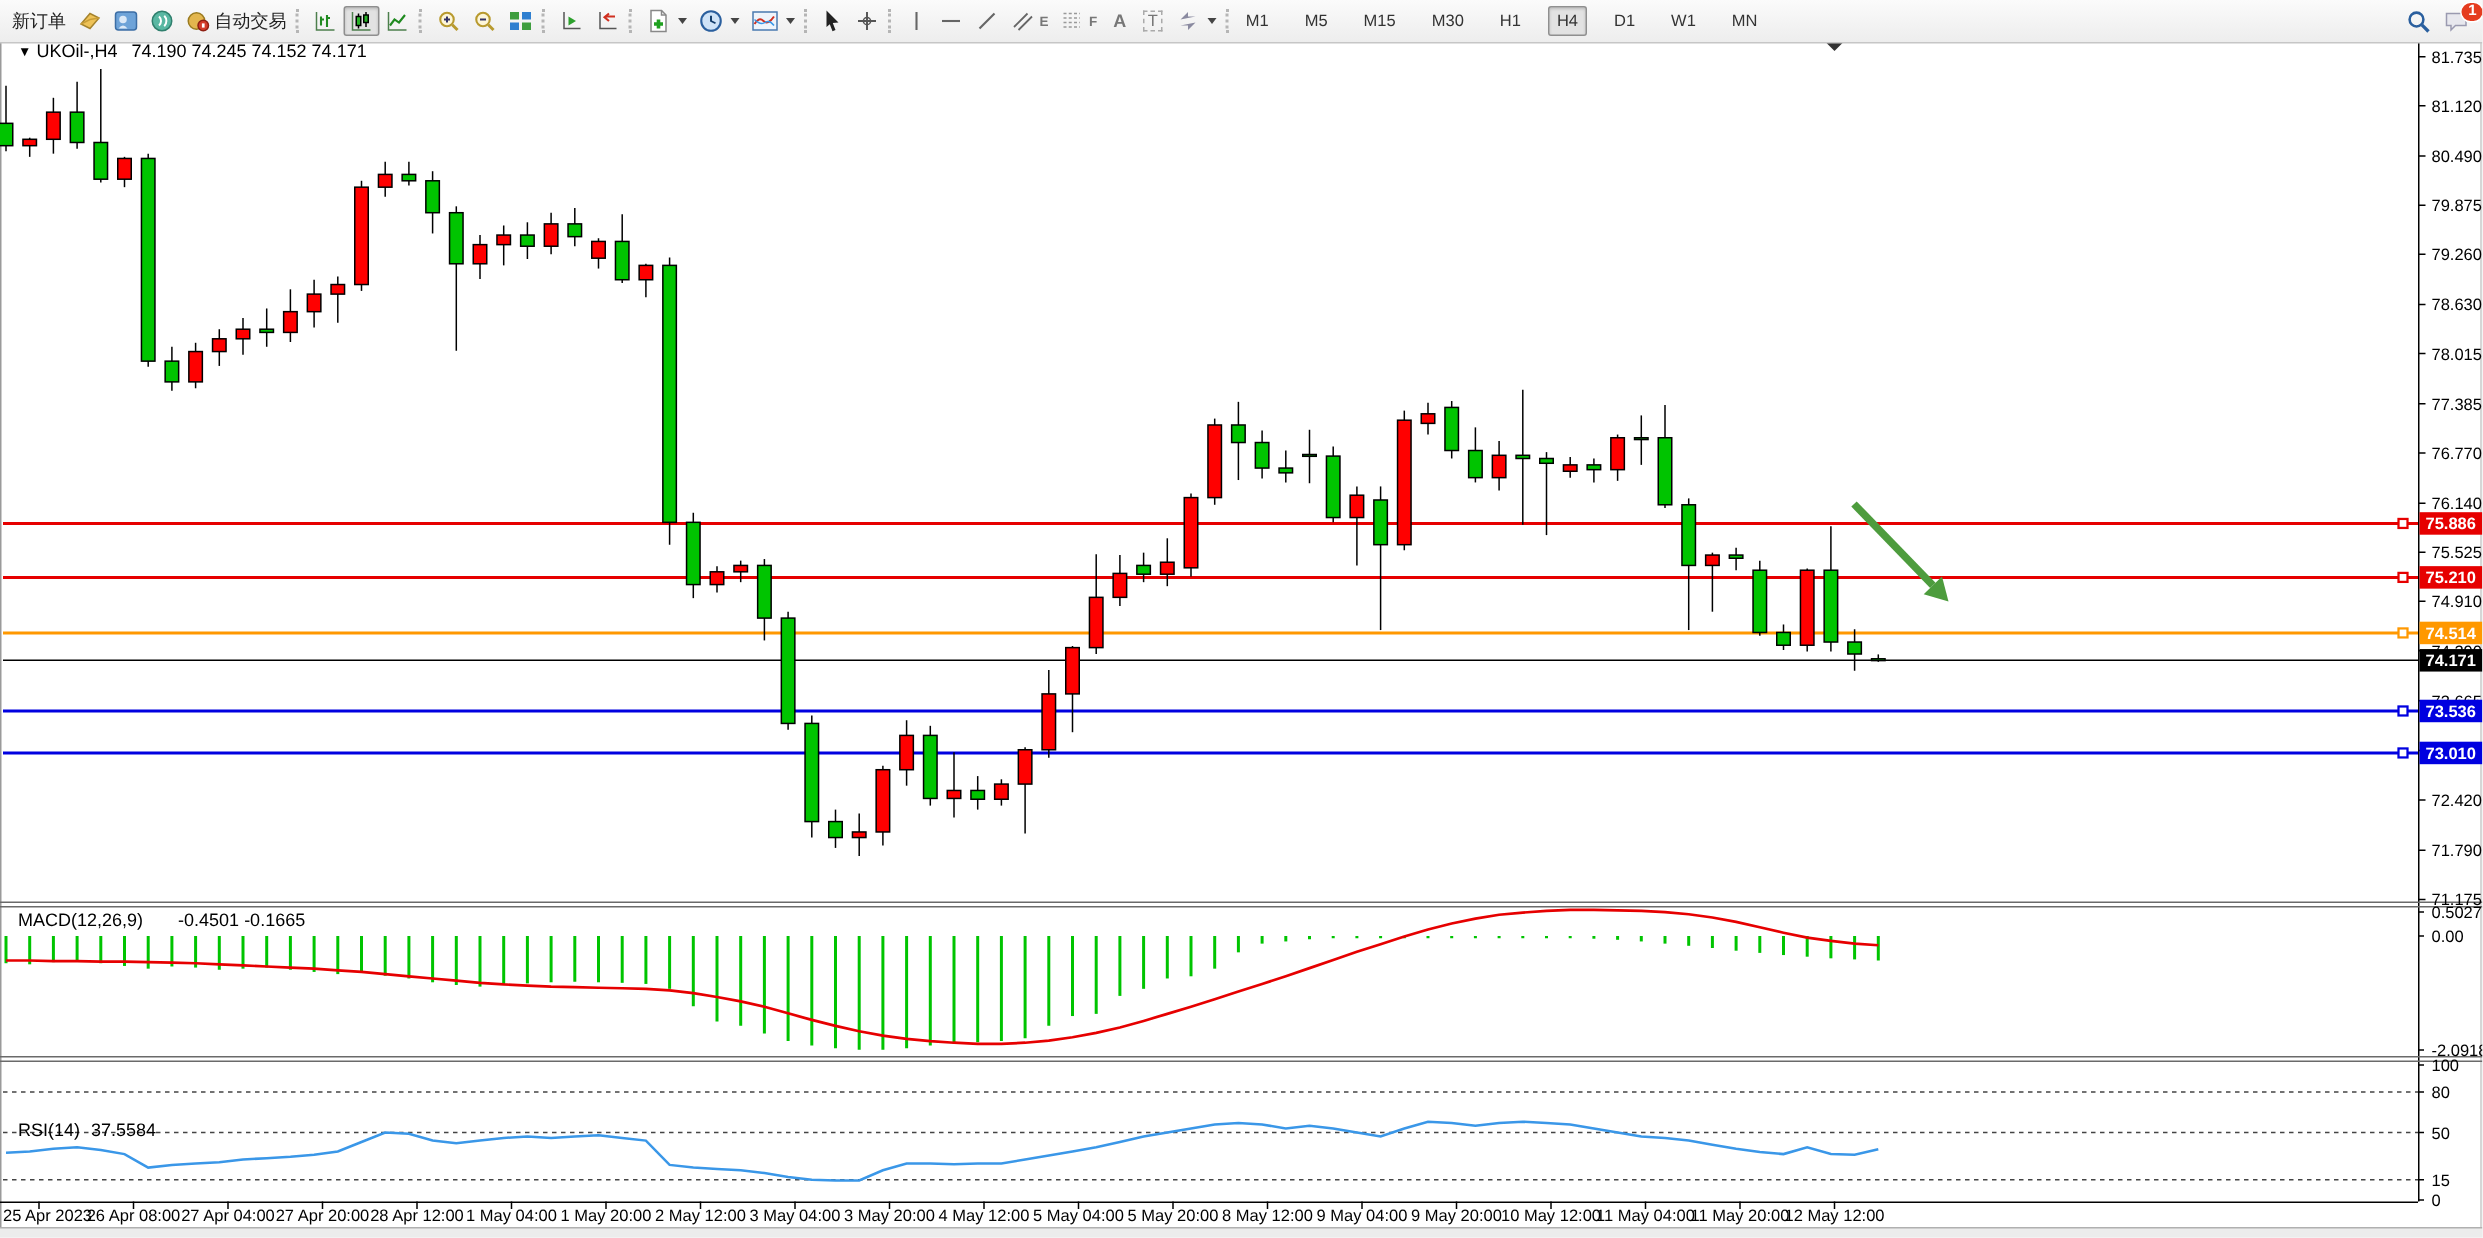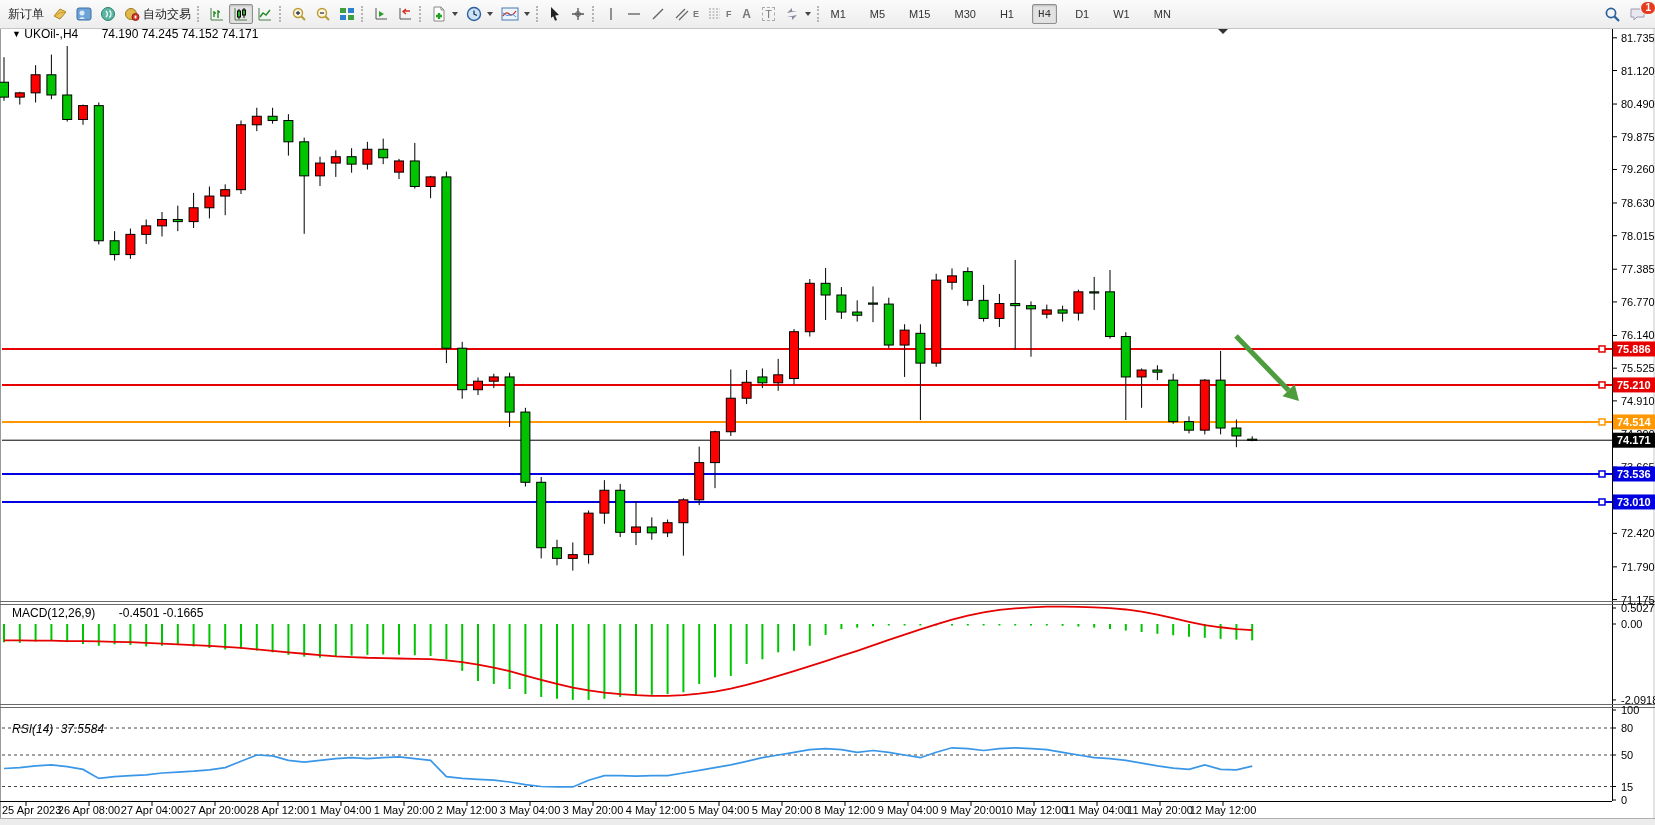--- a/index.html
+++ b/index.html
@@ -6,21 +6,21 @@
   *{box-sizing:border-box;}
   .app{position:relative;width:1655px;height:825px;overflow:hidden;background:#fff;
        font-family:"Liberation Sans",sans-serif;}
   
   .toolbar{position:absolute;top:0;left:0;width:1655px;height:23px;z-index:5;
     background:linear-gradient(#fbfbfb,#ededed);border-bottom:1px solid #c6c6c6;
     display:flex;align-items:center;padding:14px 4px;font-size:12px;color:#222;}
   .grip{width:4px;height:16px;border-left:2px dotted #b5b5b5;margin:0 4px 0 2px;}
   .tbtn{height:20px;min-width:22px;display:flex;align-items:center;justify-content:center;
     border:1px solid transparent;border-radius:2px;padding:0 3px;cursor:default;gap:3px;}
-  .tbtn.active{border-color:#8f8f8f;background:#e2e2e2;box-shadow:inset 0 1px 2px rgba(0,0,0,.18);font-family:Liberation Mono, monospace;}
+  .tbtn.active{border-color:#8f8f8f;background:#e2e2e2;box-shadow:inset 0 1px 2px rgba(0,0,0,.18);}
   .tbtn svg{display:block;}
   .tbtn .cap{font-size:12px;}
   .caret{width:0;height:0;border-left:3px solid transparent;border-right:3px solid transparent;
     border-top:4px solid #444;margin-left:2px;}
   .tf{font-size:11px;color:#333;padding:0 5px;}
   .glyphA{font-weight:bold;font-size:12px;color:#777;}
   .glyphT{font-size:11px;color:#777;border:1px dashed #aaa;padding:0 2px;line-height:12px;}
   .toolbar .spacer{flex:1;}
   .msgwrap{position:relative;}
   .badge{position:absolute;top:-4px;right:-6px;background:#e53c1f;color:#fff;font-size:10px;
@@ -631,25 +631,25 @@
         <rect x="1613" y="494.46999999999974" width="42" height="15" fill="#0000e0"></rect>
         <text x="1617" y="505.96999999999974" fill="#fff" font-weight="bold" font-family="&quot;Liberation Sans&quot;,sans-serif" font-size="11">73.010</text>
         <rect x="1613" y="432.70479999999964" width="42" height="15" fill="#000000"></rect>
         <text x="1617" y="444.20479999999964" fill="#fff" font-weight="bold" font-family="&quot;Liberation Sans&quot;,sans-serif" font-size="11">74.171</text>
       </g>
     </svg>
 
   <div class="overlay" style="left:12px;top:27px;">
     <span style="font-size:9px;vertical-align:1px;">▼</span>
     <span>UKOil-,H4</span>
-    <span style="margin-left:20px;">74.190 74.245 74.152 74.171</span>
+    <span style="margin-left:6px;">74.190 74.245 74.152 74.171</span>
   </div>
 
   <div class="overlay" style="left:12px;top:606px;">
     <span>MACD(12,26,9)</span>
     <span style="margin-left:20px;">-0.4501 -0.1665</span>
   </div>
 
-  <div class="overlay" style="left:12px;top:722px;font-style:italic;">
+  <div class="overlay" style="left:12px;top:746px;">
     <span>RSI(14)</span>
     <span style="margin-left:4px;">37.5584</span>
   </div>
 </div>
 
 </body></html>

